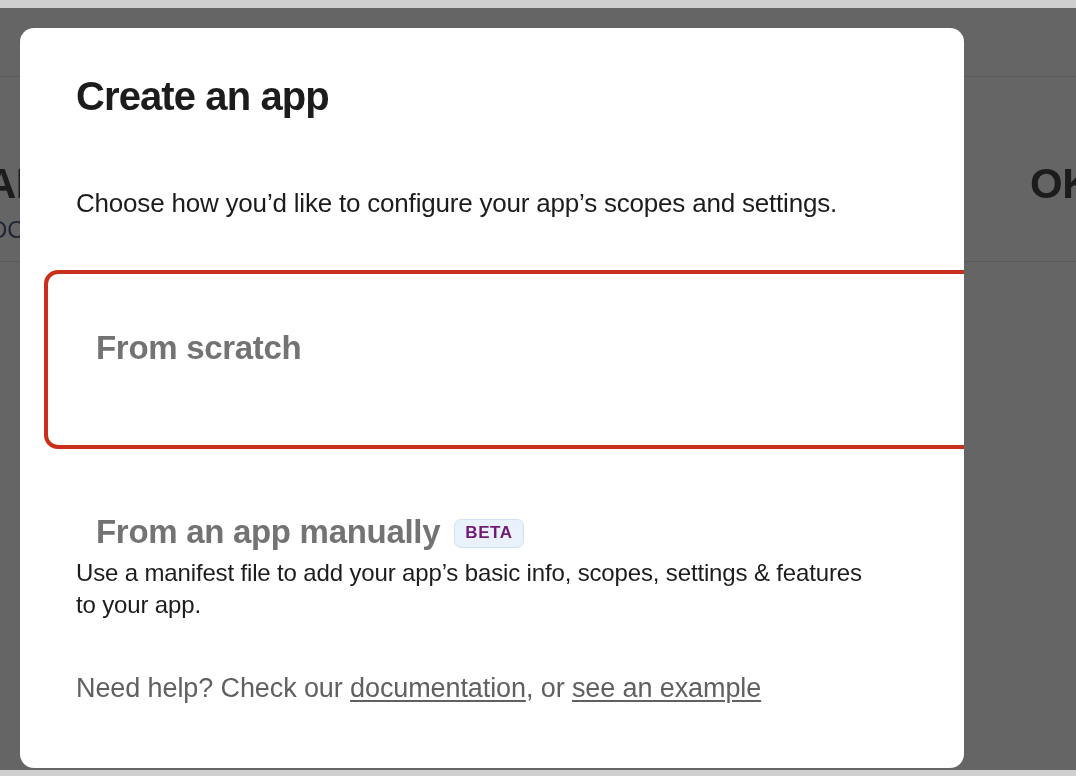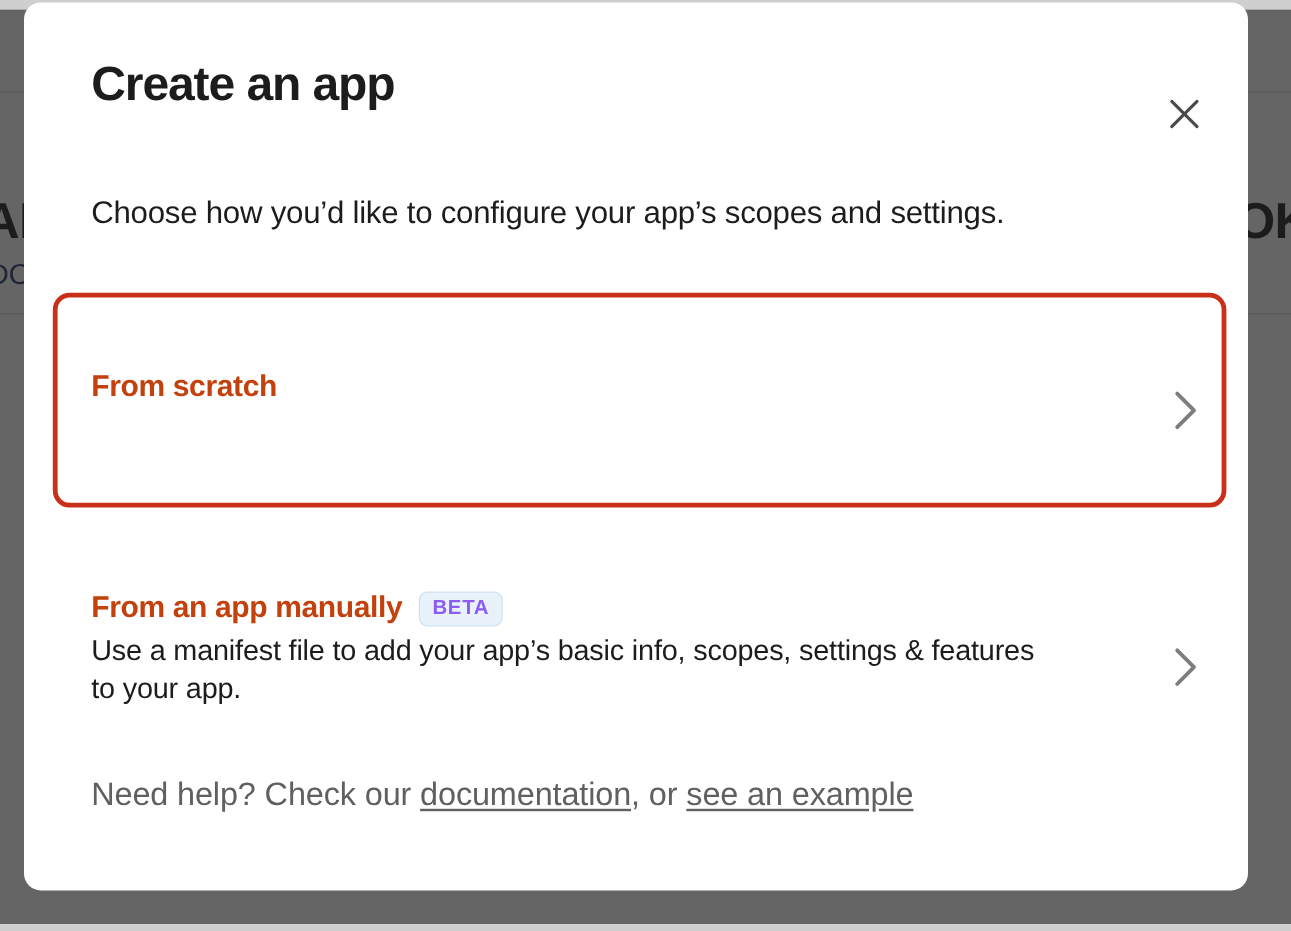--- a/index.html
+++ b/index.html
@@ -76,22 +76,22 @@
     top: 8px;
     width: 1076px;
     height: 762px;
     background: rgba(29, 28, 29, 0.68);
   }
 
   
   .modal {
     position: absolute;
     left: 20px;
-    top: 2px;
-    width: 1020px;
+    top: 28px;
+    width: 944px;
     height: 740px;
     background: #ffffff;
     border-radius: 14px;
     box-sizing: border-box;
     overflow: hidden;
   }
 
   .modal-header {
     position: absolute;
     left: 0;
@@ -143,39 +143,40 @@
     border: none;
     padding: 0;
     text-align: left;
     cursor: pointer;
     font-family: inherit;
   }
   .option-scratch { top: 255px; height: 135px; }
   .option-manifest { top: 470px; height: 140px; }
 
   .option-title {
-    font-size: 25px;
-    font-weight: 700;
-    color: #c2410c;
+    font-size: 33px;
+    font-weight: 700;
+    color: #737373;
     letter-spacing: -0.3px;
     line-height: 1.1;
     display: inline-block;
+    margin-left: 20px;
   }
   .option-title-row {
     display: flex;
     align-items: center;
     gap: 14px;
     margin-bottom: 4px;
   }
   .beta-badge {
     display: inline-block;
     font-size: 17px;
     font-weight: 700;
     letter-spacing: 0.6px;
-    color: #8b5cf6;
+    color: #701a75;
     background: #e9f2fb;
     border: 1px solid #cfe1f3;
     border-radius: 7px;
     padding: 3px 10px 4px 10px;
     line-height: 1.15;
     position: relative;
     top: 1px;
   }
   .option-desc {
     font-size: 24px;

